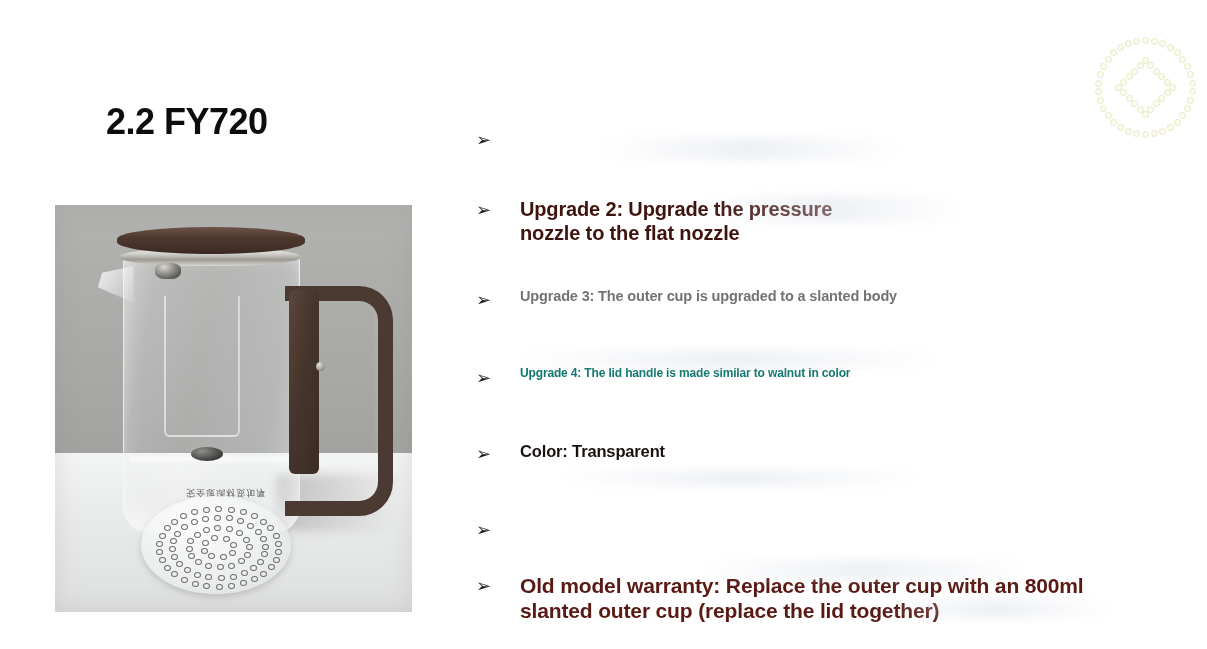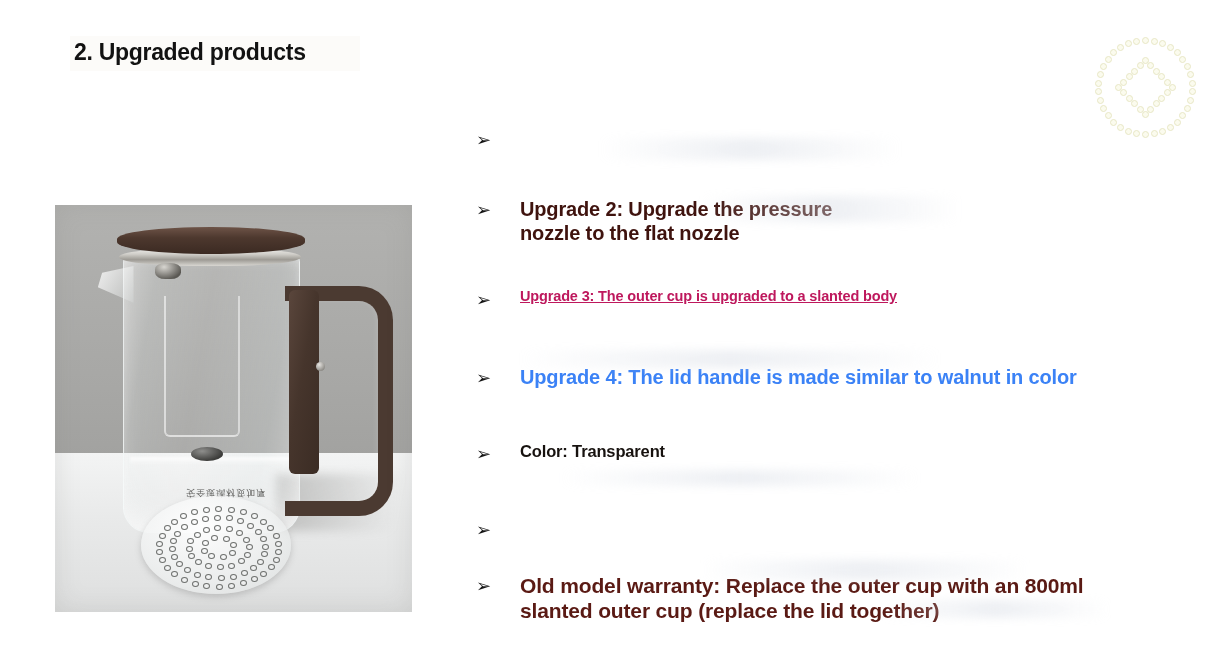--- a/index.html
+++ b/index.html
@@ -298,22 +298,22 @@
     border: 1px solid #e8e7c6;
     border-radius: 50%;
     background: #fbfbee;
   }
 </style>
 </head>
 <body>
 
 <div id="slide">
 
-  <div class="section-heading">2. Upgraded products</div>
-
+
+  <div class="sub-heading">2.2 FY720</div>
 
   <div class="photo">
     <div class="photo-bg"></div>
     <div class="table-top"></div>
     <div class="table-edge-shadow"></div>
 
     <div class="glass-body">
       <div class="glass-inner-liner"></div>
     </div>
     <div class="spout"></div>
@@ -419,25 +419,25 @@
       <div class="bullet-row" style="top: 0px;">
         <span class="bullet-arrow">➢</span>
       </div>
       <div class="bullet-row" style="top: 70px;">
         <span class="bullet-arrow">➢</span>
         <span class="bullet-text" style="font-size: 20px; color: rgb(63, 19, 14);">Upgrade 2: Upgrade the pressure
 nozzle to the flat nozzle</span>
       </div>
       <div class="bullet-row" style="top: 160px;">
         <span class="bullet-arrow">➢</span>
-        <span class="bullet-text" style="font-size: 14.5px; color: #be185d; text-decoration: underline;">Upgrade 3: The outer cup is upgraded to a slanted body</span>
+        <span class="bullet-text" style="font-size: 14.5px; color: #737373;">Upgrade 3: The outer cup is upgraded to a slanted body</span>
       </div>
       <div class="bullet-row" style="top: 238px;">
         <span class="bullet-arrow">➢</span>
-        <span class="bullet-text" style="font-size: 20px; color: #3b82f6;">Upgrade 4: The lid handle is made similar to walnut in color</span>
+        <span class="bullet-text" style="font-size: 12px; color: #0f766e;">Upgrade 4: The lid handle is made similar to walnut in color</span>
       </div>
       <div class="bullet-row" style="top: 314px;">
         <span class="bullet-arrow">➢</span>
         <span class="bullet-text" style="font-size: 16.5px; color: rgb(23, 18, 15);">Color: Transparent</span>
       </div>
       <div class="bullet-row" style="top: 390px;">
         <span class="bullet-arrow">➢</span>
       </div>
       <div class="bullet-row" style="top: 446px;">
         <span class="bullet-arrow">➢</span>

